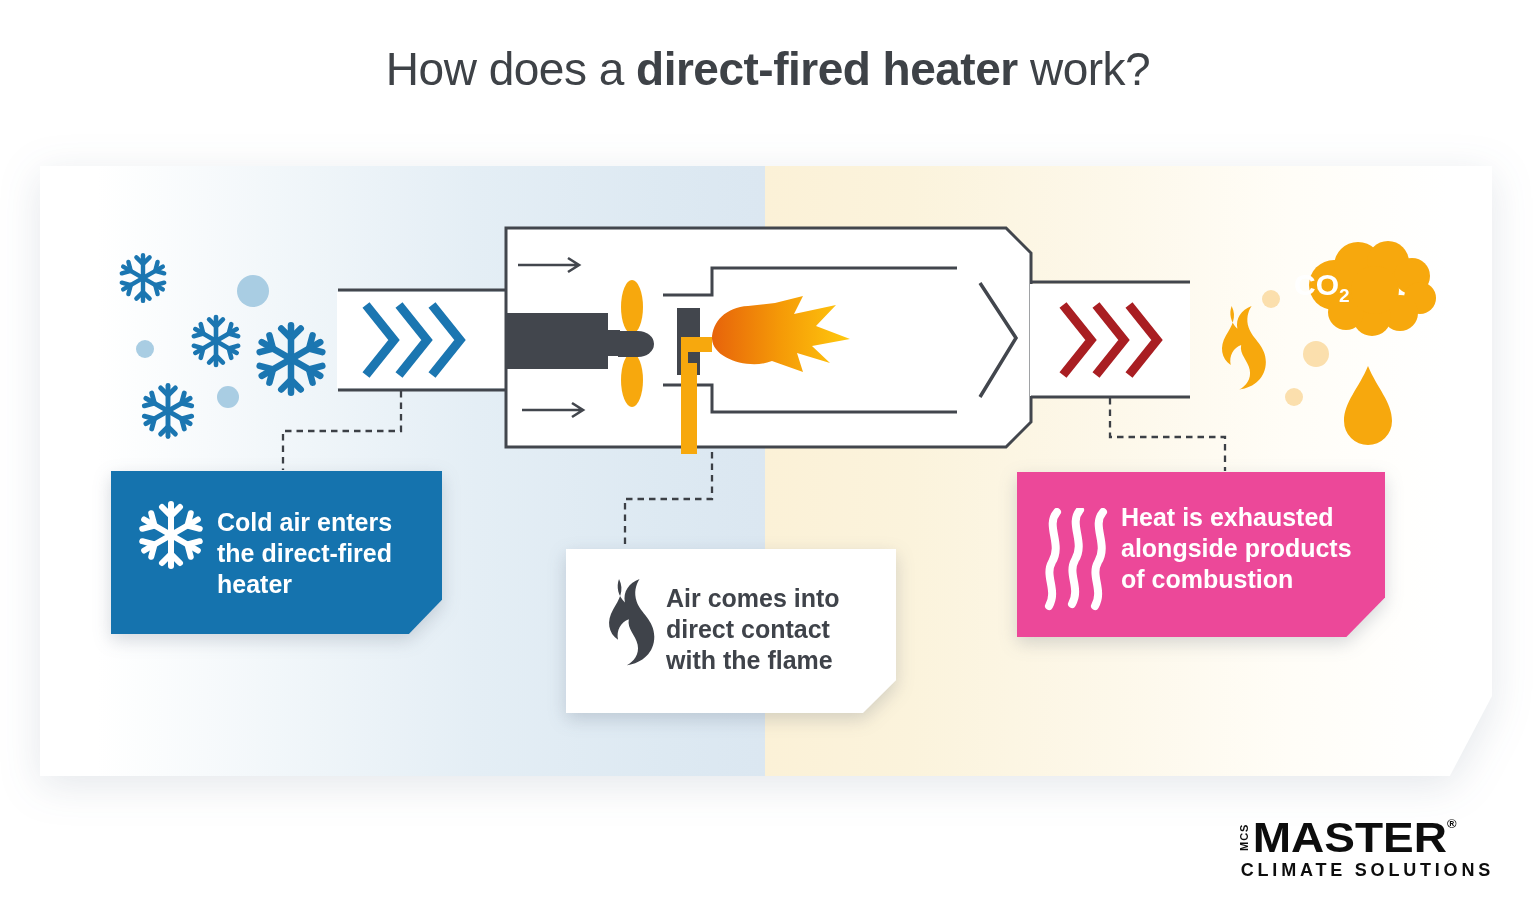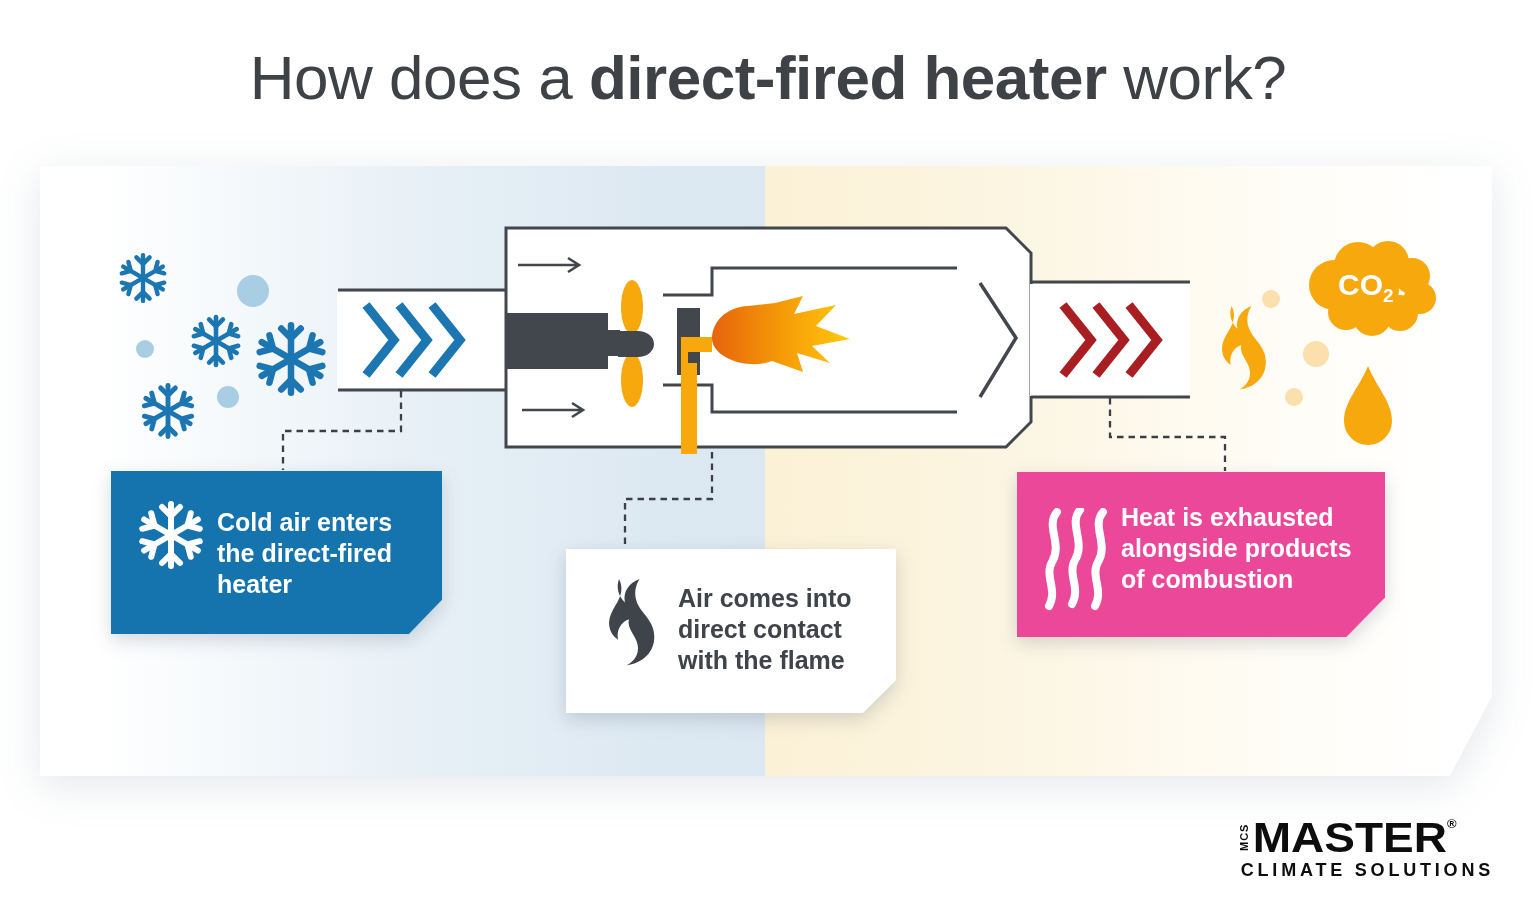--- a/index.html
+++ b/index.html
@@ -1,21 +1,21 @@
 <!DOCTYPE html>
 <html><head>
 <meta charset="utf-8">
 <style>
   html,body{margin:0;padding:0;background:#ffffff;width:1536px;height:904px;overflow:hidden;
             font-family:"Liberation Sans", sans-serif;}
   .stage{position:relative;width:1536px;height:904px;}
 
   
   .title{position:absolute;left:0;top:42px;width:100%;text-align:center;
-         font-size:62px;color:#3e4247;font-weight:400;letter-spacing:-0.5px;}
+         font-size:46px;color:#3e4247;font-weight:400;letter-spacing:-0.5px;}
   .title b{font-weight:700;}
 
   
   .panel-wrap{position:absolute;left:40px;top:166px;width:1452px;height:610px;
               filter:drop-shadow(0 9px 20px rgba(50,70,100,.13));}
   .panel{width:100%;height:100%;
          clip-path:polygon(0 0,100% 0,100% 86.9%,97.1% 100%,0 100%);
          background:linear-gradient(90deg,
             #ffffff 0%, #ffffff 4%, #f2f7fa 16%, #e4eef5 30%, #dde9f2 43%,
             #dbe7f1 49.9%, #fbf1d7 49.9%, #fbf3dc 60%, #fdf8ea 74%,
@@ -29,21 +29,21 @@
   .callout{position:relative;width:100%;height:100%;}
   .co-blue  {background:#1573ae;clip-path:polygon(0 0,100% 0,100% 79%,90% 100%,0 100%);}
   .co-white {background:#ffffff;clip-path:polygon(0 0,100% 0,100% 80%,90% 100%,0 100%);}
   .co-orange{background:#ec4899;clip-path:polygon(0 0,100% 0,100% 76%,89.5% 100%,0 100%);}
   .co-text{position:absolute;font-weight:700;font-size:25px;line-height:1.24;white-space:pre-line;}
   .co-text.light{color:#ffffff;}
   .co-text.dark{color:#3f434a;}
   .co-icon{position:absolute;}
 
   
-  .co2-label{position:absolute;left:1338px;top:268px;color:#ffffff;font-weight:700;
+  .co2-label{position:absolute;left:1294px;top:268px;color:#ffffff;font-weight:700;
              font-size:30px;letter-spacing:0;}
   .co2-label sub{font-size:19px;}
 
   
   .logo{position:absolute;right:42px;top:818px;color:#0d0d0d;}
   .logo-row{display:flex;align-items:stretch;}
   .logo-mcs{writing-mode:vertical-rl;transform:rotate(180deg);font-size:11px;font-weight:700;
             letter-spacing:1px;line-height:1;margin-right:3px;align-self:center;height:34px;text-align:center;}
   .logo-name{font-size:46px;font-weight:700;letter-spacing:0px;line-height:.82;
              transform:scaleY(.92);transform-origin:bottom;}
@@ -198,21 +198,21 @@
   </div>
 
   <div class="co-wrap" style="left:566px;top:549px;width:330px;height:164px;">
     <div class="callout co-white">
       <svg class="co-icon" style="left:26px;top:30px;" width="72" height="98" viewBox="0 0 68 94">
         <path fill="#3f434a" transform="scale(0.94)" d="M27 0 C33 12 27 21 21 31 C14 43 16 55 26 62
           C24 52 29 44 37 41 C35 51 44 57 46 67 C48 77 42 84 35 88
           C51 86 63 75 63 59 C63 42 49 35 45 23 C42 14 44 6 48 0
           C37 4 31 13 33 24 C26 17 24 8 27 0 Z"></path>
       </svg>
-      <div class="co-text dark" style="left:112px;top:34px;">Air comes into
+      <div class="co-text dark" style="left:100px;top:34px;">Air comes into
 direct contact
 with the flame</div>
     </div>
   </div>
 
   <div class="co-wrap" style="left:1017px;top:472px;width:368px;height:165px;">
     <div class="callout co-orange">
       <svg class="co-icon" style="left:26px;top:36px;" width="78" height="104" viewBox="0 0 78 104">
         <g stroke="#ffffff" stroke-width="8" stroke-linecap="round" fill="none">
           <path d="M14 4 C 2 18, 20 36, 9 54 C 1 68, 15 82, 6 98"></path>

